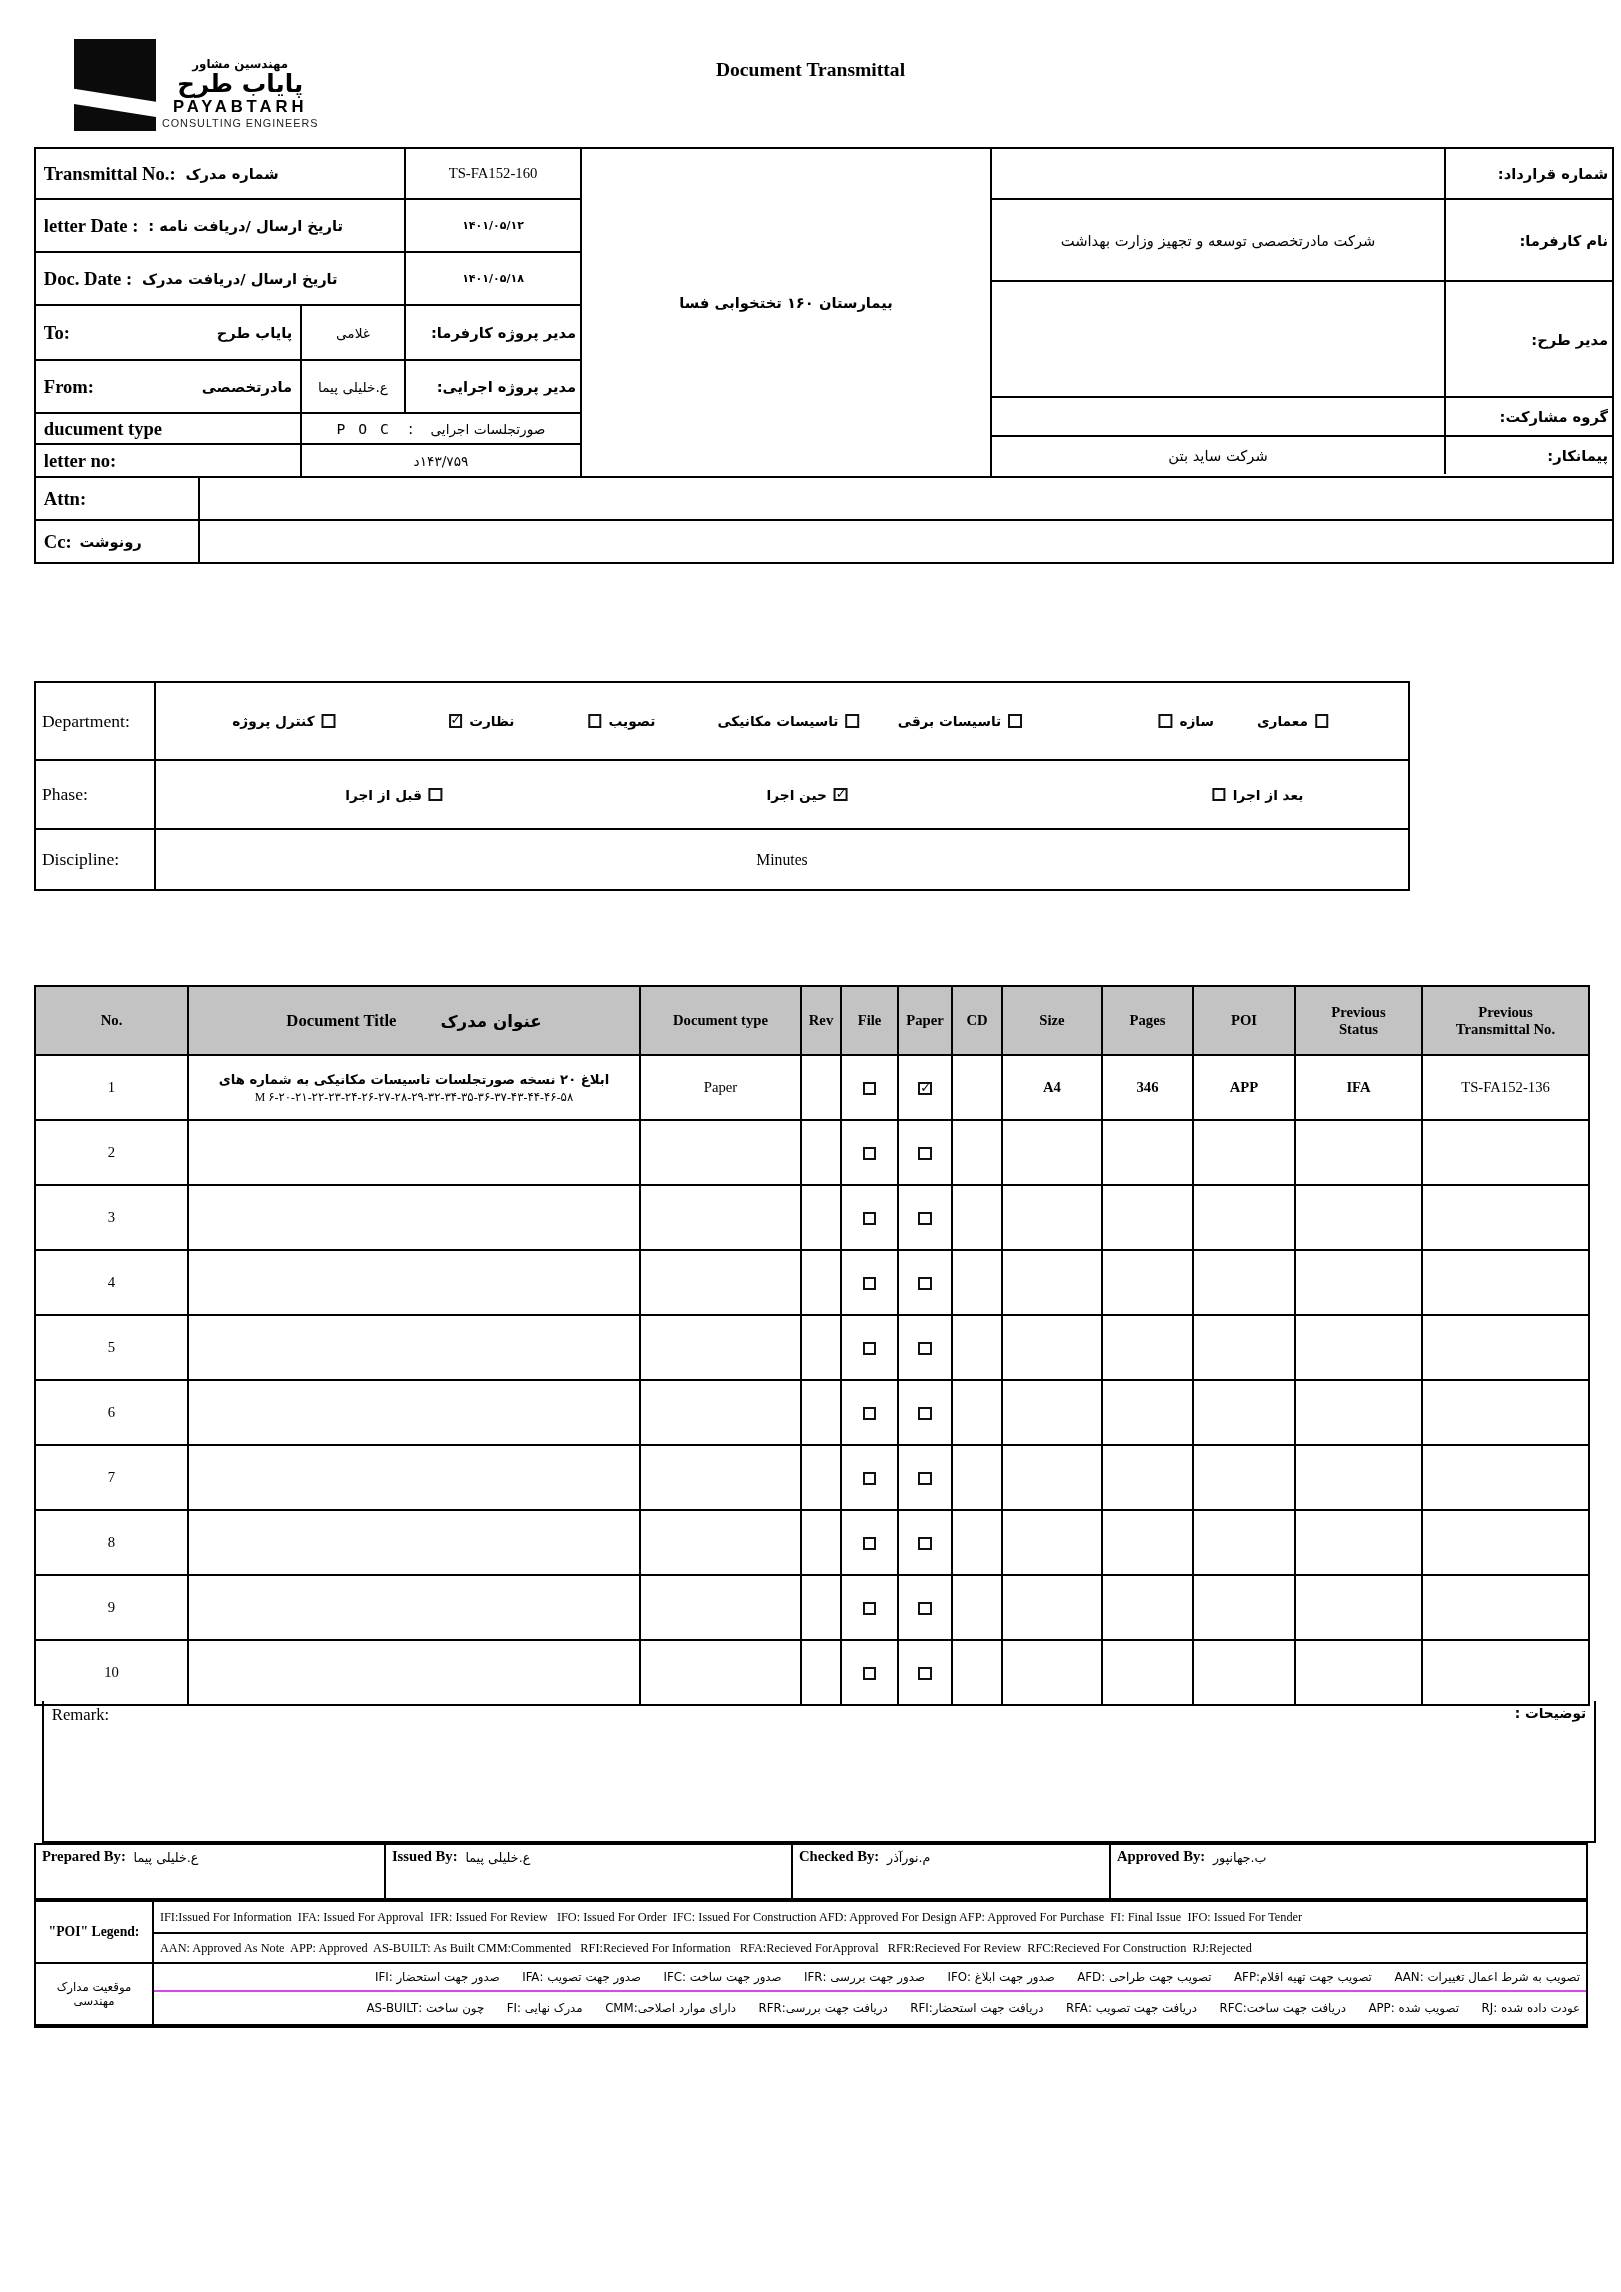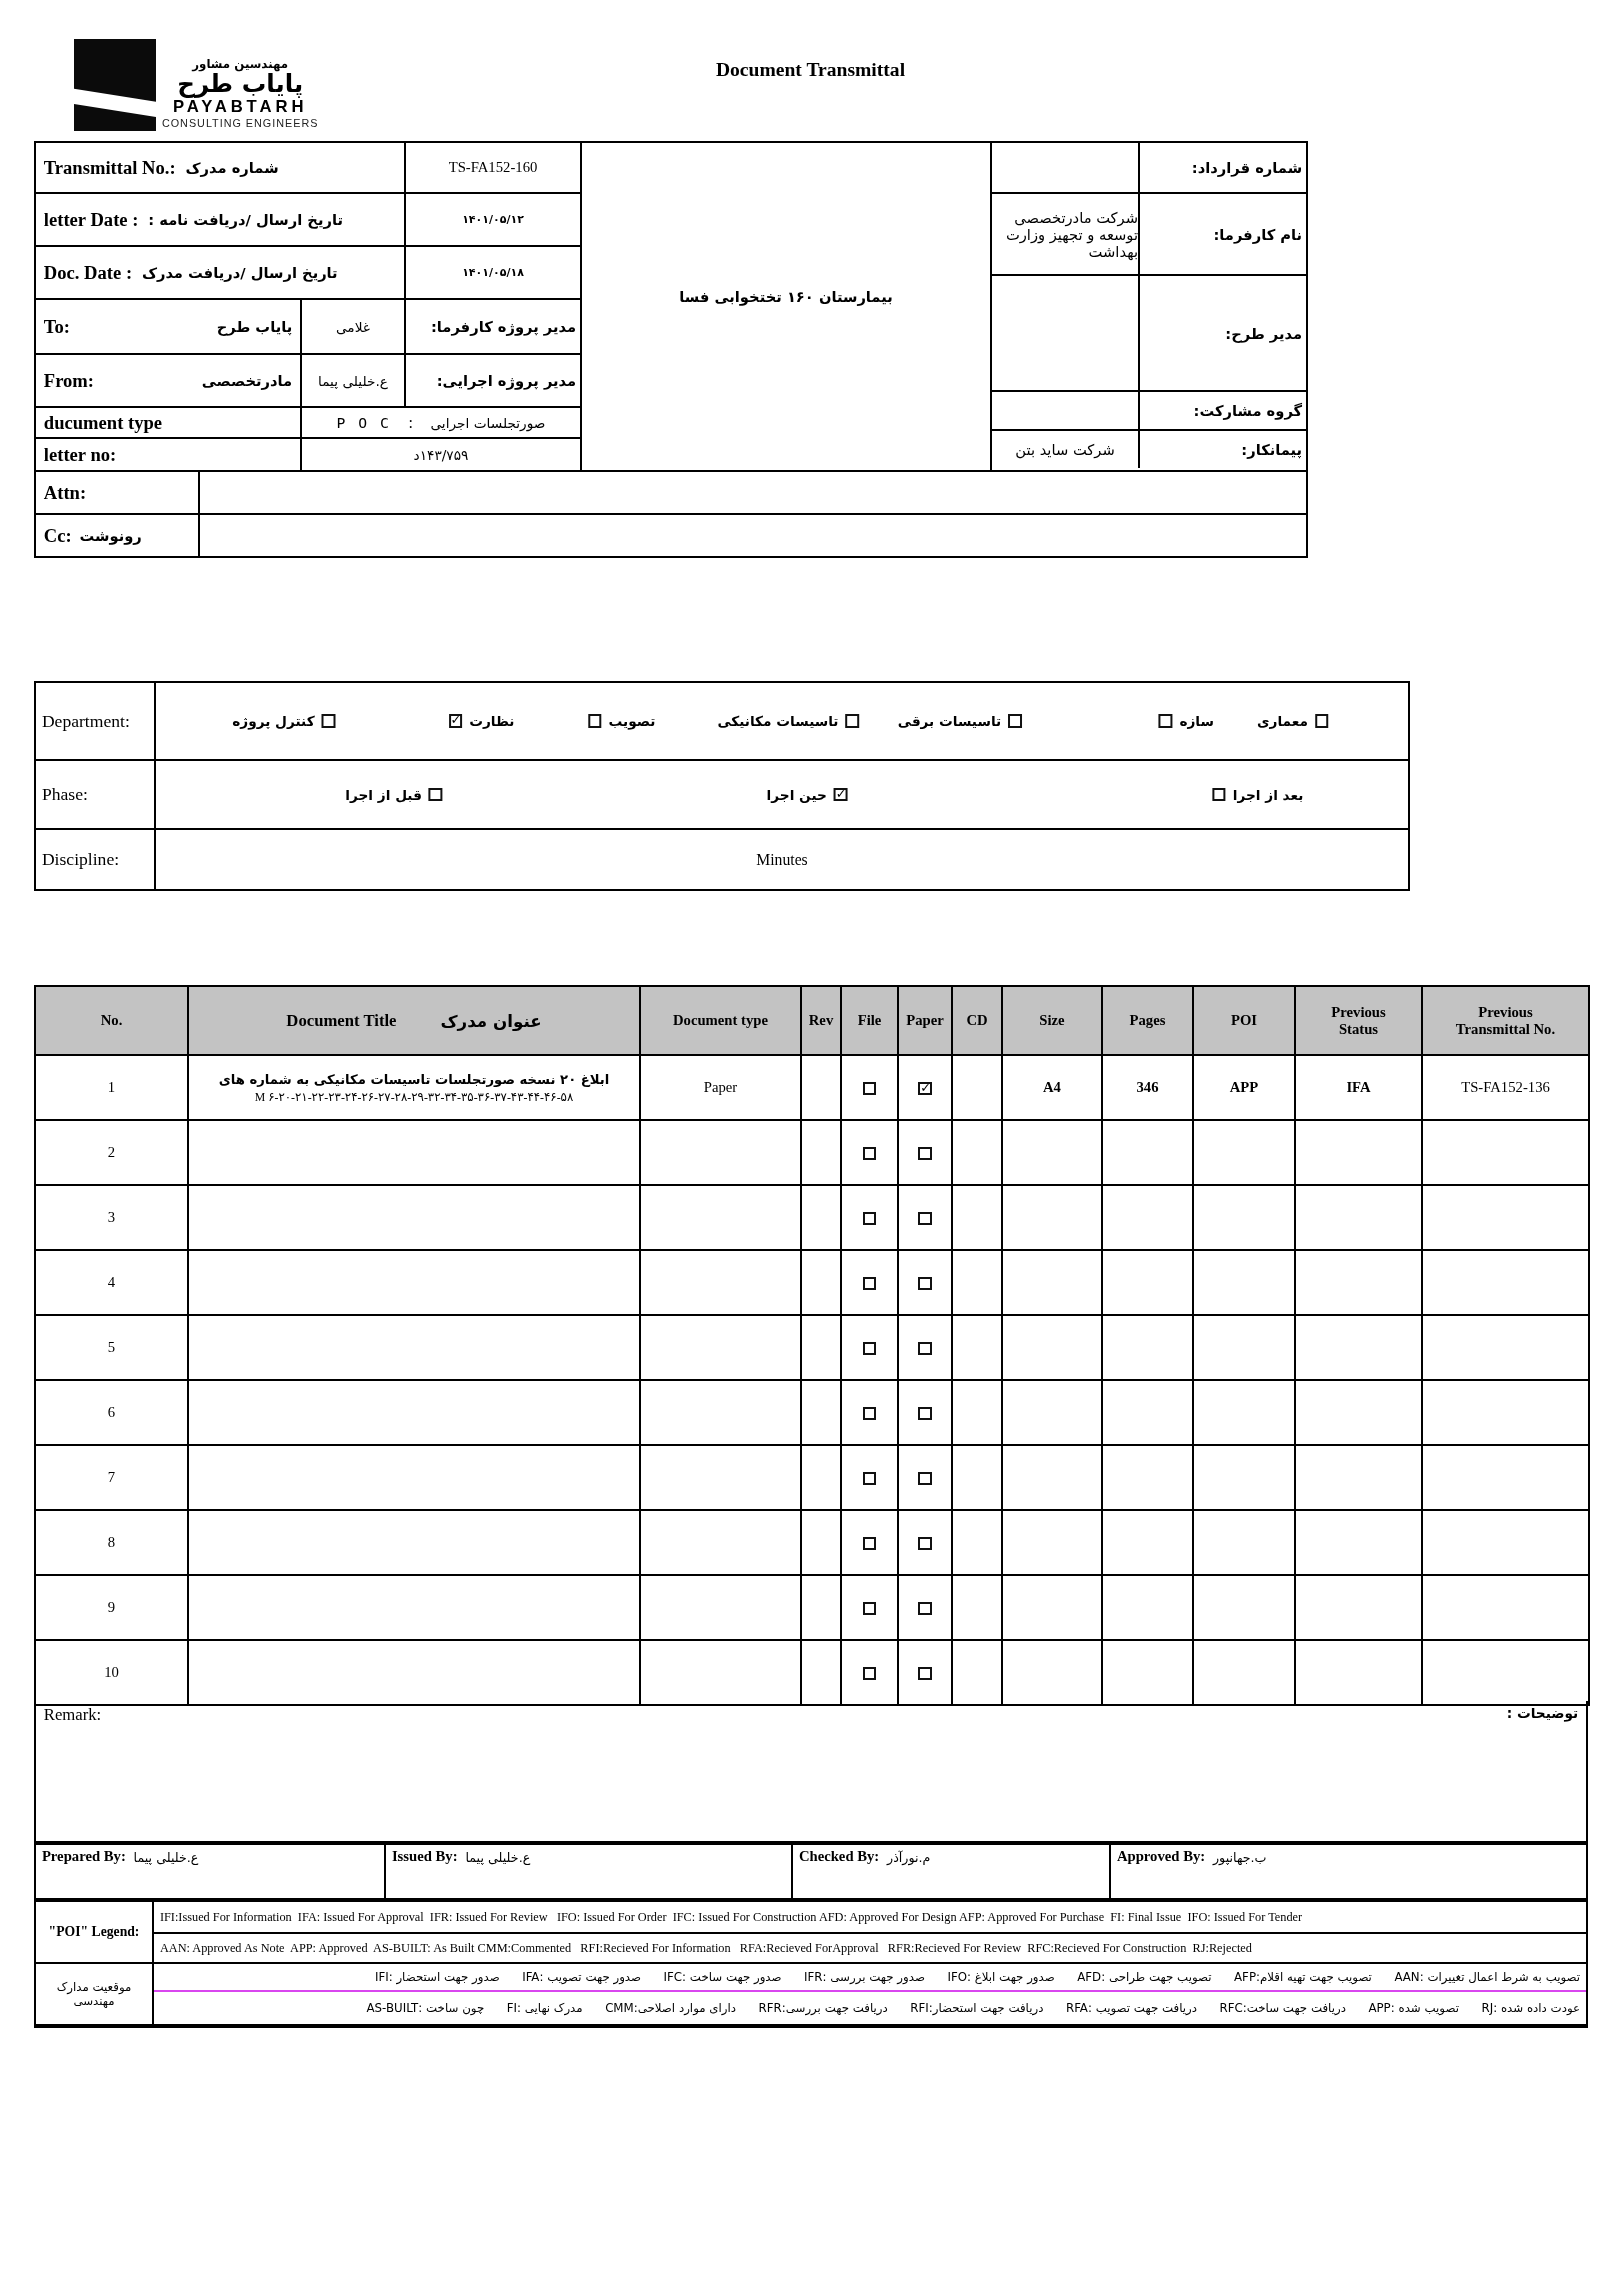--- a/index.html
+++ b/index.html
@@ -15,21 +15,21 @@
   .logo-box{width:82px;height:92px;background:#0b0b0b;position:relative;overflow:hidden;flex:none;}
   .logo-stripe{position:absolute;left:-12%;bottom:22%;width:135%;height:14.7px;background:#fff;transform:rotate(9deg);}
   .logo-texts{display:flex;flex-direction:column;align-items:center;justify-content:flex-end;padding-bottom:2px;}
   .logo-fa1{font-size:11.8px;font-weight:bold;}
   .logo-fa2{font-size:24.5px;font-weight:bold;line-height:1.05;}
   .logo-en1{font-family:"Liberation Sans","DejaVu Sans",sans-serif;font-weight:bold;font-size:16.7px;letter-spacing:3.9px;}
   .logo-en2{font-family:"Liberation Sans","DejaVu Sans",sans-serif;font-size:10.8px;letter-spacing:1px;color:#222;}
   .doc-title{position:absolute;left:0;top:59px;width:1621px;text-align:center;font-size:19.6px;font-weight:bold;}
 
   
-  .info-table{position:absolute;left:34px;top:141px;width:1274px;border:2.9px solid #000;}
+  .info-table{position:absolute;left:34px;top:147px;width:1580px;border:2.9px solid #000;}
   .info-main{display:flex;align-items:stretch;}
   .info-left{width:544px;flex:none;}
   .il-row{display:flex;border-bottom:2px solid #000;align-items:center;}
   .il-row:last-child{border-bottom:2px solid #000;}
   .lbl-en{font-size:18.6px;font-weight:bold;white-space:nowrap;}
   .lbl-fa{font-size:14.7px;font-weight:bold;}
   .val-cell{border-left:2px solid #000;display:flex;align-items:center;justify-content:center;}
   .r1{height:51px;}.r2{height:53px;}.r3{height:53px;}.r4{height:55px;}.r5{height:53px;}
   .r6{height:31px;}.r7{height:31px;}
   .w375{width:368px;flex:none;display:flex;align-items:center;gap:9.8px;padding:0 7.8px;}
@@ -80,21 +80,21 @@
   .th-title{display:flex;align-items:center;justify-content:center;gap:44px;}
   .th-title .en{font-size:16.7px;font-weight:bold;}
   .th-title .fa{font-size:16.7px;font-weight:bold;}
   table.doc td{height:65px;text-align:center;font-size:14.7px;}
   td.c-no{font-size:16.7px;}
   .t1{font-size:13.2px;font-weight:bold;line-height:1.5;}
   .t2{font-size:11.8px;direction:ltr;font-family:"Liberation Serif","DejaVu Sans",serif;}
   .bold-val{font-weight:bold;}
 
   
-  .remark-box{position:absolute;left:34px;top:1701px;width:1554px;height:142px;
+  .remark-box{position:absolute;left:42px;top:1701px;width:1554px;height:142px;
               border:2.9px solid #000;border-top:none;}
   .remark-head{display:flex;justify-content:space-between;padding:3.9px 7.8px;}
   .remark-en{font-size:16.7px;}
   .remark-fa{font-size:13.7px;font-weight:bold;}
 
   
   .sig-row{position:absolute;left:34px;top:1843px;width:1554px;height:57px;border:2.9px solid #000;
            display:flex;}
   .sig-cell{border-left:2px solid #000;padding:2.9px 5.9px;display:flex;align-items:flex-start;gap:7.8px;}
   .sig-cell:first-child{border-left:none;}

